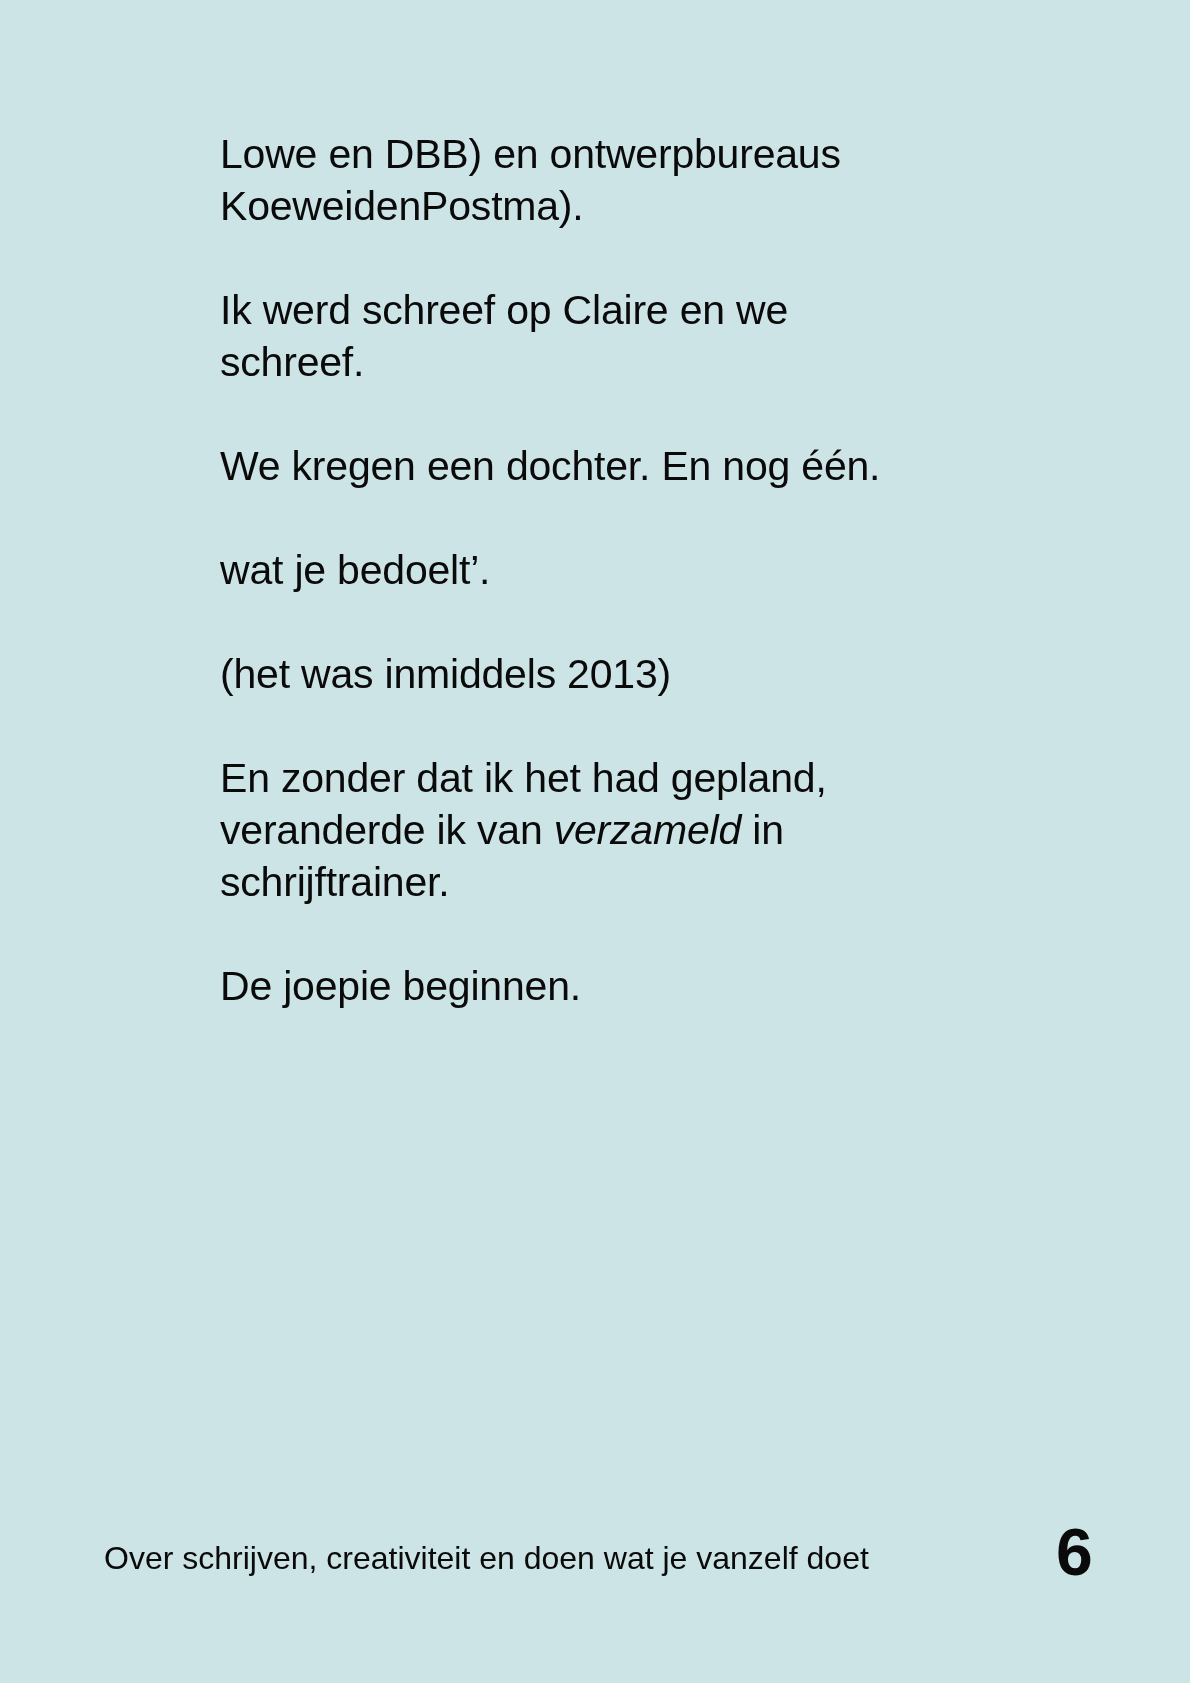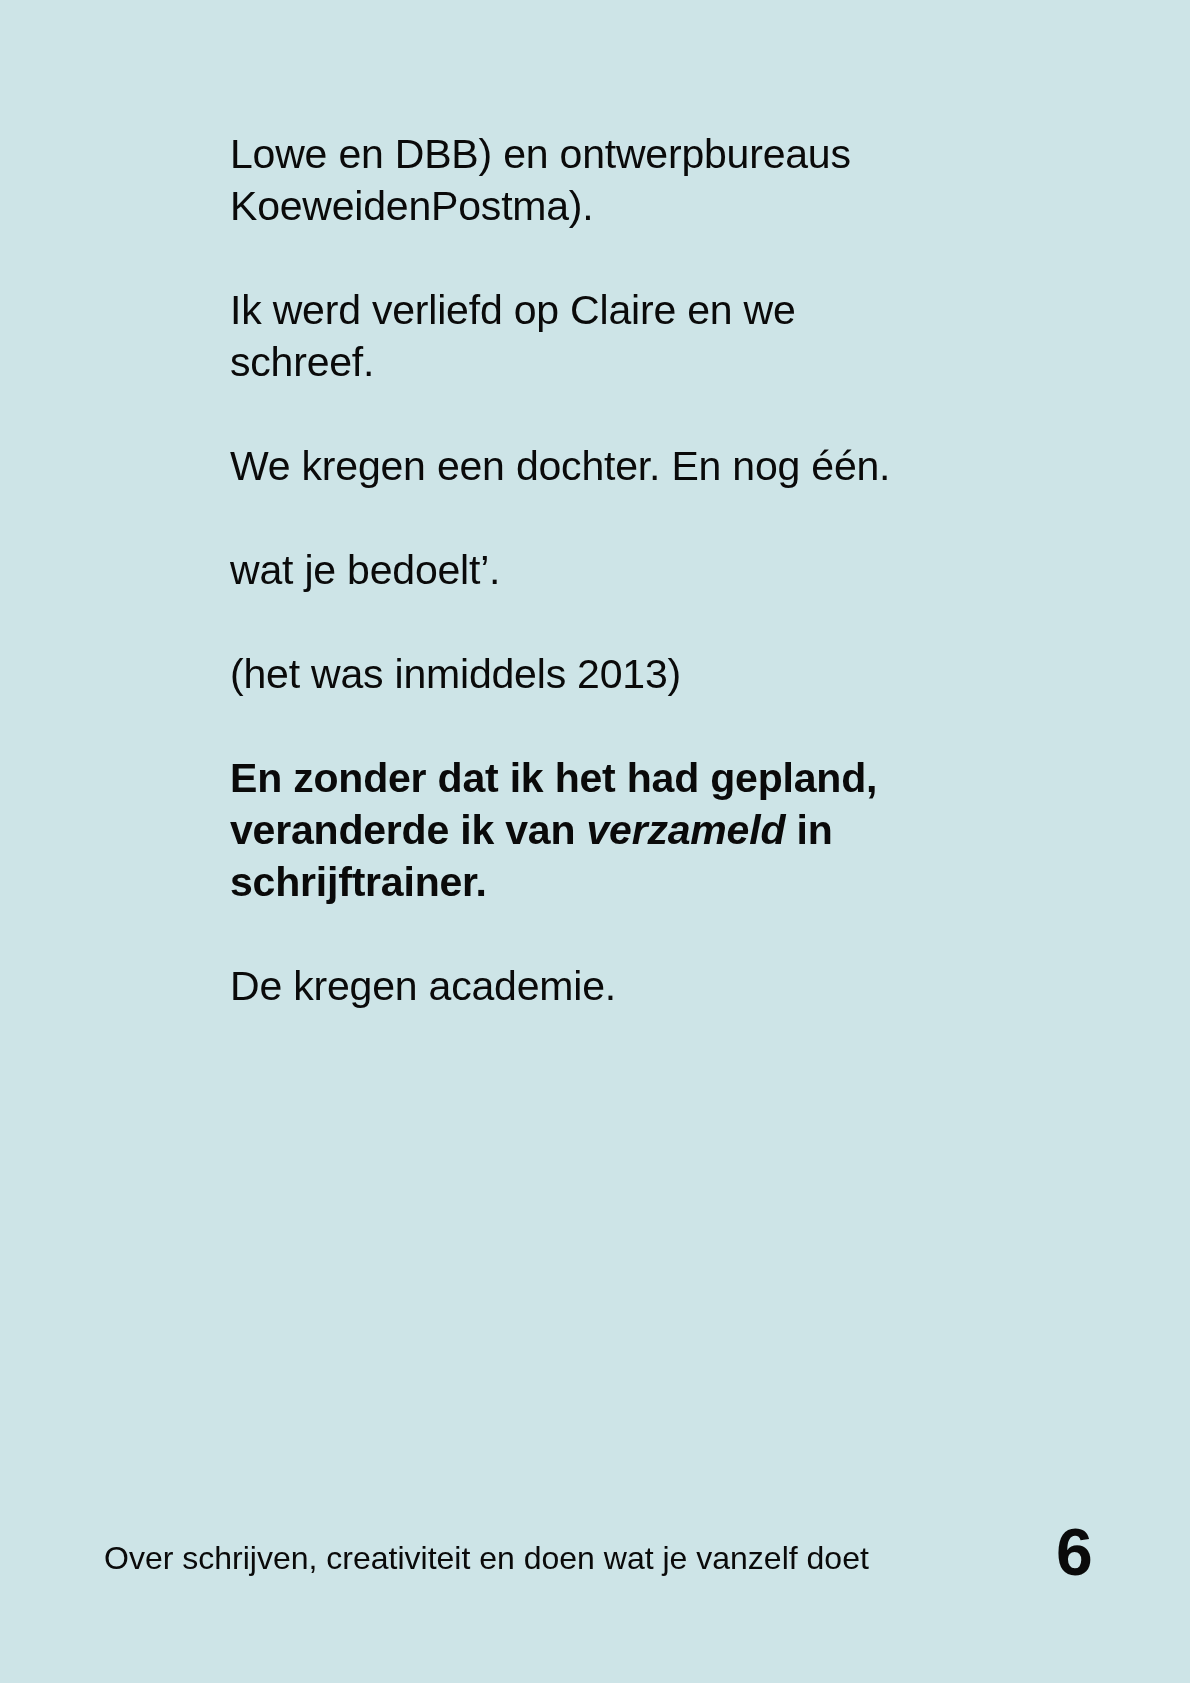--- a/index.html
+++ b/index.html
@@ -13,22 +13,22 @@
     }
     .content {
       position: absolute;
       left: 216px;
       top: 128px;
       width: 900px;
       font-size: 41px;
       line-height: 52px;
       letter-spacing: -0.2px;
     }
-    .para { margin: 0 0 52px 14px; }
-    .para.bold { font-weight: bold; }
+    .para { margin: 0 0 52px 4px; }
+    .para.bold { font-weight: normal; }
     .line { display: block; white-space: nowrap; }
     .footer {
       position: absolute;
       left: 104px;
       top: 1528px;
       font-size: 32px;
       line-height: 60px;
       white-space: nowrap;
       text-align: center;
     }
@@ -43,36 +43,36 @@
   </style>
 </head>
 <body>
 
 <div class="content">
   <p class="para">
     <span class="line">Lowe en DBB) en ontwerpbureaus</span>
     <span class="line">KoeweidenPostma).</span>
   </p>
   <p class="para">
-    <span class="line">Ik werd verliefd op Claire en we</span>
+    <span class="line">Ik werd schreef op Claire en we</span>
     <span class="line">schreef.</span>
   </p>
   <p class="para">
     <span class="line">We kregen een dochter. En nog één.</span>
   </p>
   <p class="para">
     <span class="line">wat je bedoelt’.</span>
   </p>
   <p class="para">
     <span class="line">(het was inmiddels 2013)</span>
   </p>
   <p class="para bold">
     <span class="line">En zonder dat ik het had gepland,</span>
     <span class="line"><span>veranderde ik van </span><em>verzameld</em><span> in</span></span>
     <span class="line">schrijftrainer.</span>
   </p>
   <p class="para">
-    <span class="line">De kregen academie.</span>
+    <span class="line">De joepie beginnen.</span>
   </p>
 </div>
 
 <div class="footer">Over schrijven, creativiteit en doen wat je vanzelf doet</div>
 <div class="page-number">6</div>
 
 </body></html>

